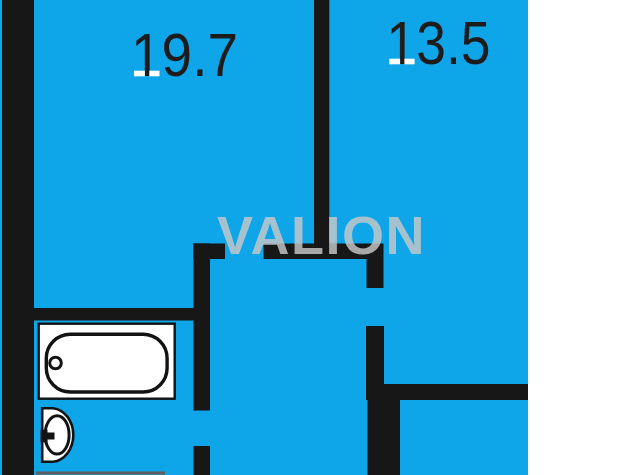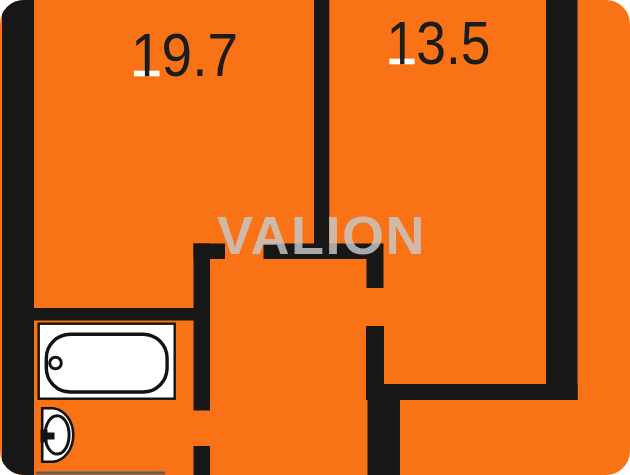--- a/index.html
+++ b/index.html
@@ -1,16 +1,16 @@
 <!DOCTYPE html>
 <html><head>
 <meta charset="utf-8">
 <style>
   html,body{margin:0;padding:0;background:#ffffff;}
-  #canvas{position:relative;width:630px;height:475px;background:#f97316;overflow:hidden;border-radius:24px;}
+  #canvas{position:relative;width:528px;height:475px;background:#0ea5e9;overflow:hidden;}
   svg{position:absolute;left:0;top:0;filter:blur(0.55px);}
 </style>
 </head>
 <body>
 <div id="canvas">
 <svg width="630" height="475" viewBox="0 0 630 475">
 
   <g fill="#171717">
     <rect x="2" y="0" width="32" height="475"></rect>
     <rect x="314" y="0" width="15.3" height="259"></rect>

